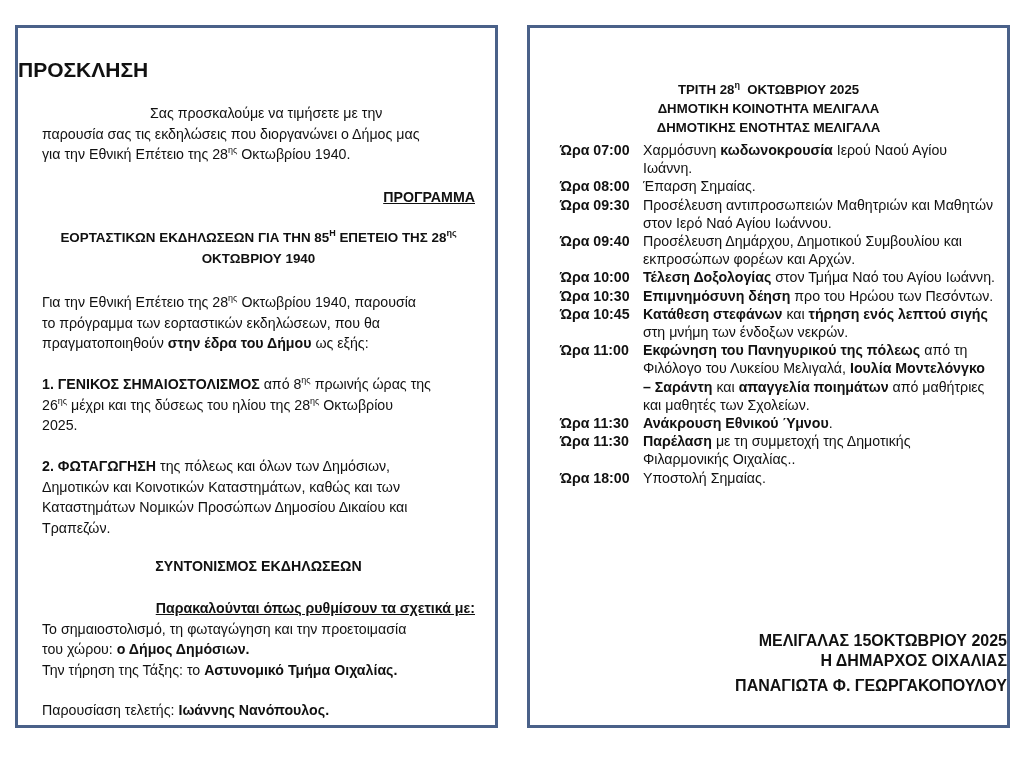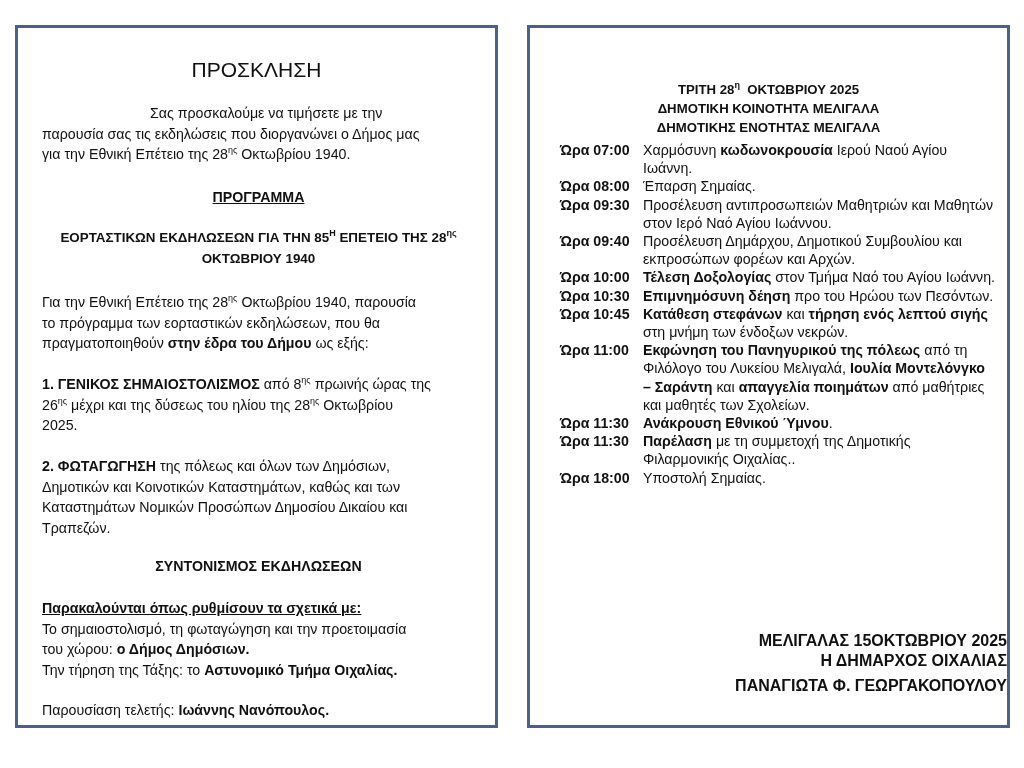--- a/index.html
+++ b/index.html
@@ -7,25 +7,25 @@
     width:1024px; height:768px; background:#ffffff; position:relative; overflow:hidden;
     font-family:"Liberation Sans", "DejaVu Sans", sans-serif; color:#111;
   }
   .panel {
     position:absolute; top:25px; height:703px; box-sizing:border-box;
     border:3px solid #4a6189; background:#fff;
   }
   #left { left:15px; width:483px; }
   #right { left:527px; width:483px; }
 
-  .title { position:absolute; left:0; right:0; top:30px; text-align:center; font-weight:normal; font-size:21px; }
+  .title { position:absolute; left:0; right:0; top:30px; font-weight:bold; font-size:21px; }
   .p { position:absolute; left:24px; right:20px; font-size:14.2px; line-height:20.5px; }
   .center { text-align:center; }
   .b { font-weight:bold; }
-  .u { text-decoration:underline; }
+  .u { text-decoration:underline;text-align:right; }
   sup { font-size:9px; line-height:0; vertical-align:6px; }
   .indent { padding-left:108px; }
 
   .rhead { position:absolute; left:0; right:0; top:52px; text-align:center; font-weight:bold; font-size:13.2px; line-height:19px; }
   .sched { position:absolute; left:30px; right:12px; top:113px; font-size:14.2px; line-height:18.2px; }
   .row { display:flex; }
   .time { width:83px; flex:0 0 83px; font-weight:bold; white-space:nowrap; }
   .desc { flex:1; }
   .footer { position:absolute; left:0; right:0; text-align:right; font-weight:bold; font-size:16px; line-height:20px; }
 </style>

